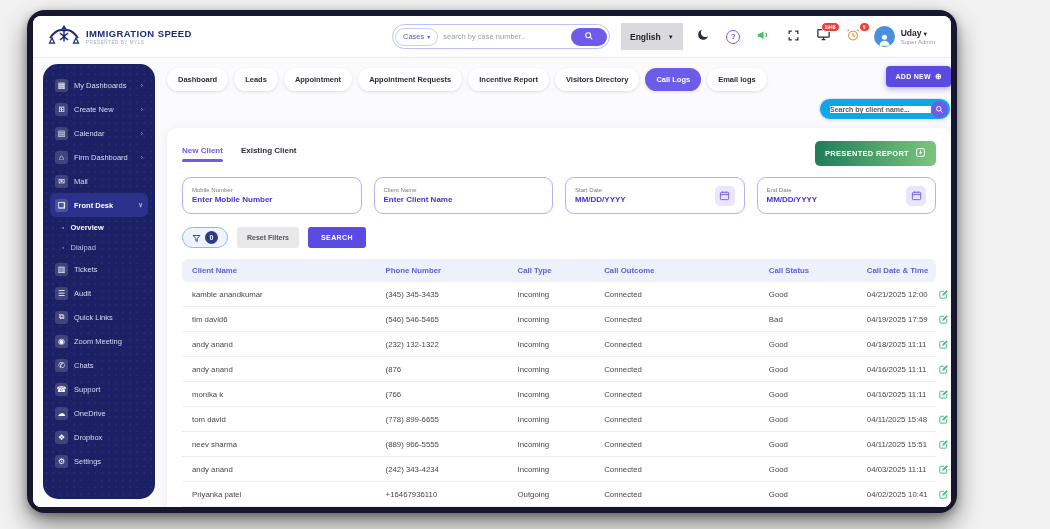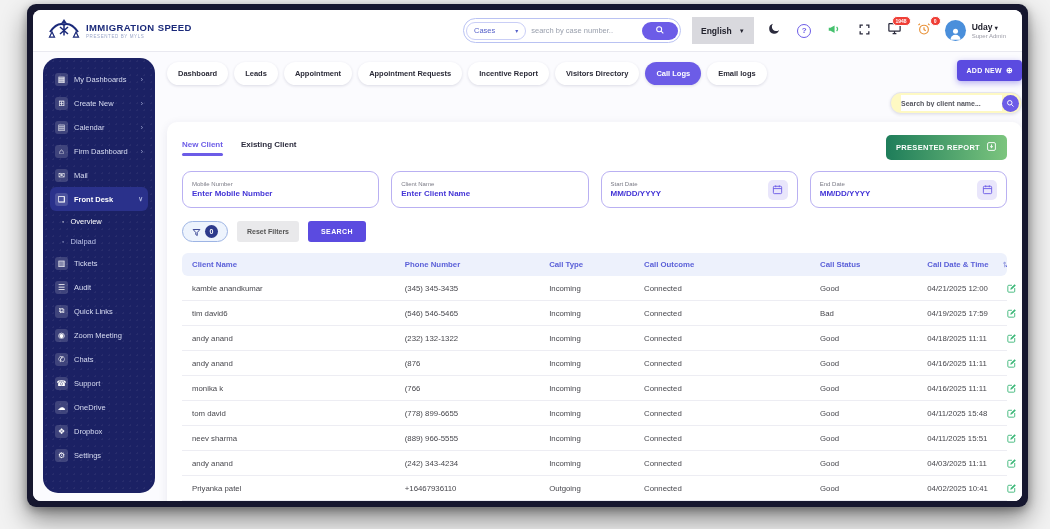--- a/index.html
+++ b/index.html
@@ -1,33 +1,33 @@
 <!DOCTYPE html>
 <html><head>
 <meta charset="utf-8">
 <style>
   * { margin:0; padding:0; box-sizing:border-box; }
   body { font-family:"Liberation Sans", sans-serif; background:#f2f2f2; }
   .stage { position:relative; width:1050px; height:529px; background:#f2f2f2; overflow:hidden; }
-  .frame { position:absolute; left:27px; top:4px; width:1001px; height:503px;
-           background:#16172f; border-radius:9px; padding:6px;
+  .frame { position:absolute; left:27px; top:10px; width:930px; height:503px;
+           background:#16172f; border-radius:18px; padding:6px;
            box-shadow:0 12px 26px rgba(0,0,0,.45), 0 3px 8px rgba(0,0,0,.3); }
   .app { width:100%; height:100%; background:#fff; border-radius:8px; overflow:hidden;
          display:flex; flex-direction:column; }
 
   
   .topbar { flex:0 0 42px; display:flex; align-items:center; gap:11px;
             padding:0 16px 0 14px; background:#fff; border-bottom:1px solid #e9e9f0; }
   .logo { display:flex; align-items:center; gap:5px; cursor:pointer; }
   .logo-text-title { font-size:9.5px; font-weight:bold; color:#1b2a7a; letter-spacing:.4px; }
   .logo-text-sub { font-size:4.5px; color:#9aa6c8; letter-spacing:.6px; margin-top:1px; }
   .top-spacer { flex:1; }
   .top-search { display:flex; align-items:center; border:1.5px solid #b9c2f2; border-radius:14px;
                 height:25px; padding:2px; width:218px; background:#fff; }
-  .scope { display:flex; align-items:center; gap:20px; border:1px solid #c9cef6; border-radius:10px;
+  .scope { display:flex; align-items:center; gap:3px; border:1px solid #c9cef6; border-radius:10px;
            height:18px; padding:0 7px; font-size:7.5px; color:#5560c9; cursor:pointer; white-space:nowrap;justify-content:flex-end; }
   .scope .caret { font-size:6px; }
   .top-search input { flex:1; border:none; outline:none; font-size:7.5px; color:#555; min-width:0; padding:0 5px; }
   .top-search input::placeholder { color:#9aa0ad; }
   .search-btn { width:36px; height:18px; border:none; border-radius:9px; background:#6c5ce7;
                 display:flex; align-items:center; justify-content:center; cursor:pointer; }
   .lang { background:#d9d9de; height:27px; padding:0 9px; display:flex; align-items:center; gap:7px;
           font-weight:bold; font-size:8.5px; color:#23232e; cursor:pointer; }
   .lang .caret { font-size:6px; }
   .top-icon { position:relative; width:19px; height:19px; display:flex; align-items:center;
@@ -52,37 +52,37 @@
              background-size:7px 7px; }
   .side-item { display:flex; align-items:center; gap:6px; height:24px; padding:0 5px;
                font-size:7.5px; color:#d7dcf2; cursor:pointer; border-radius:6px; }
   .side-item.active { background:#2a318b; font-weight:bold; color:#fff; }
   .side-icon { flex:0 0 13px; width:13px; height:13px; background:rgba(255,255,255,.16);
                border-radius:3px; display:flex; align-items:center; justify-content:center;
                font-size:8px; color:#fff; }
   .side-chev { margin-left:auto; font-size:6.5px; color:#aab2dd; }
   .sub-item { display:flex; align-items:center; gap:6px; height:20px; padding-left:12px;
               font-size:7.5px; color:#b9c0e6; cursor:pointer; }
-  .sub-item.active { color:#fff; font-weight:normal; }
+  .sub-item.active { color:#fff; font-weight:bold; }
   .sub-bullet { font-size:7px; }
 
   .main { flex:1; display:flex; flex-direction:column; padding:8px 0 0 12px; min-width:0; overflow:hidden; }
   .nav-row { display:flex; align-items:flex-start; }
   .tabs { display:flex; gap:6px; padding-top:2px; }
   .tab { background:#fff; border-radius:12px; height:23px; padding:0 11px; display:flex; align-items:center;
          font-size:7.5px; font-weight:bold; color:#2b2b38; box-shadow:0 1px 3px rgba(30,30,80,.14);
          cursor:pointer; white-space:nowrap; }
   .tab.active { background:#6c5ce7; color:#fff; }
   .add-new { margin-left:auto; background:#5b4be0; color:#fff; height:21px; border:none; border-radius:4px;
              font-size:7px; font-weight:bold; display:flex; align-items:center; gap:4px; padding:0 9px;
              cursor:pointer; box-shadow:0 2px 6px rgba(91,75,224,.45); letter-spacing:.3px; }
   .add-new .plus { font-size:8px; }
   .client-search-row { display:flex; justify-content:flex-end; margin-top:7px; }
-  .client-search { background:#fef9c3; border:1px solid #e4e4ee; border-radius:12px; height:22px; width:132px;
-                   display:flex; padding:2px 2px 2px 10px;
+  .client-search { background:#0ea5e9; border:1px solid #e4e4ee; border-radius:12px; height:22px; width:132px;
+                   display:flex; align-items:center; padding:2px 2px 2px 10px;
                    box-shadow:0 1px 3px rgba(30,30,80,.1);text-decoration:underline; }
   .client-search input { flex:1; border:none; outline:none; font-size:7px; color:#55565e; min-width:0; }
   .client-search input::placeholder { color:#55565e; font-weight:bold; }
   .mini-search-btn { width:17px; height:17px; border:none; border-radius:50%; background:#6c5ce7;
                      display:flex; align-items:center; justify-content:center; cursor:pointer; }
 
   .card { margin-top:8px; background:#fff; border-radius:10px 10px 0 0;
           box-shadow:0 2px 10px rgba(40,40,90,.09); padding:13px 15px; flex:1; }
   .card-tabs-row { display:flex; align-items:center; }
   .ctab { font-size:8px; font-weight:bold; color:#2b2b3d; margin-right:18px; padding-bottom:7px;

